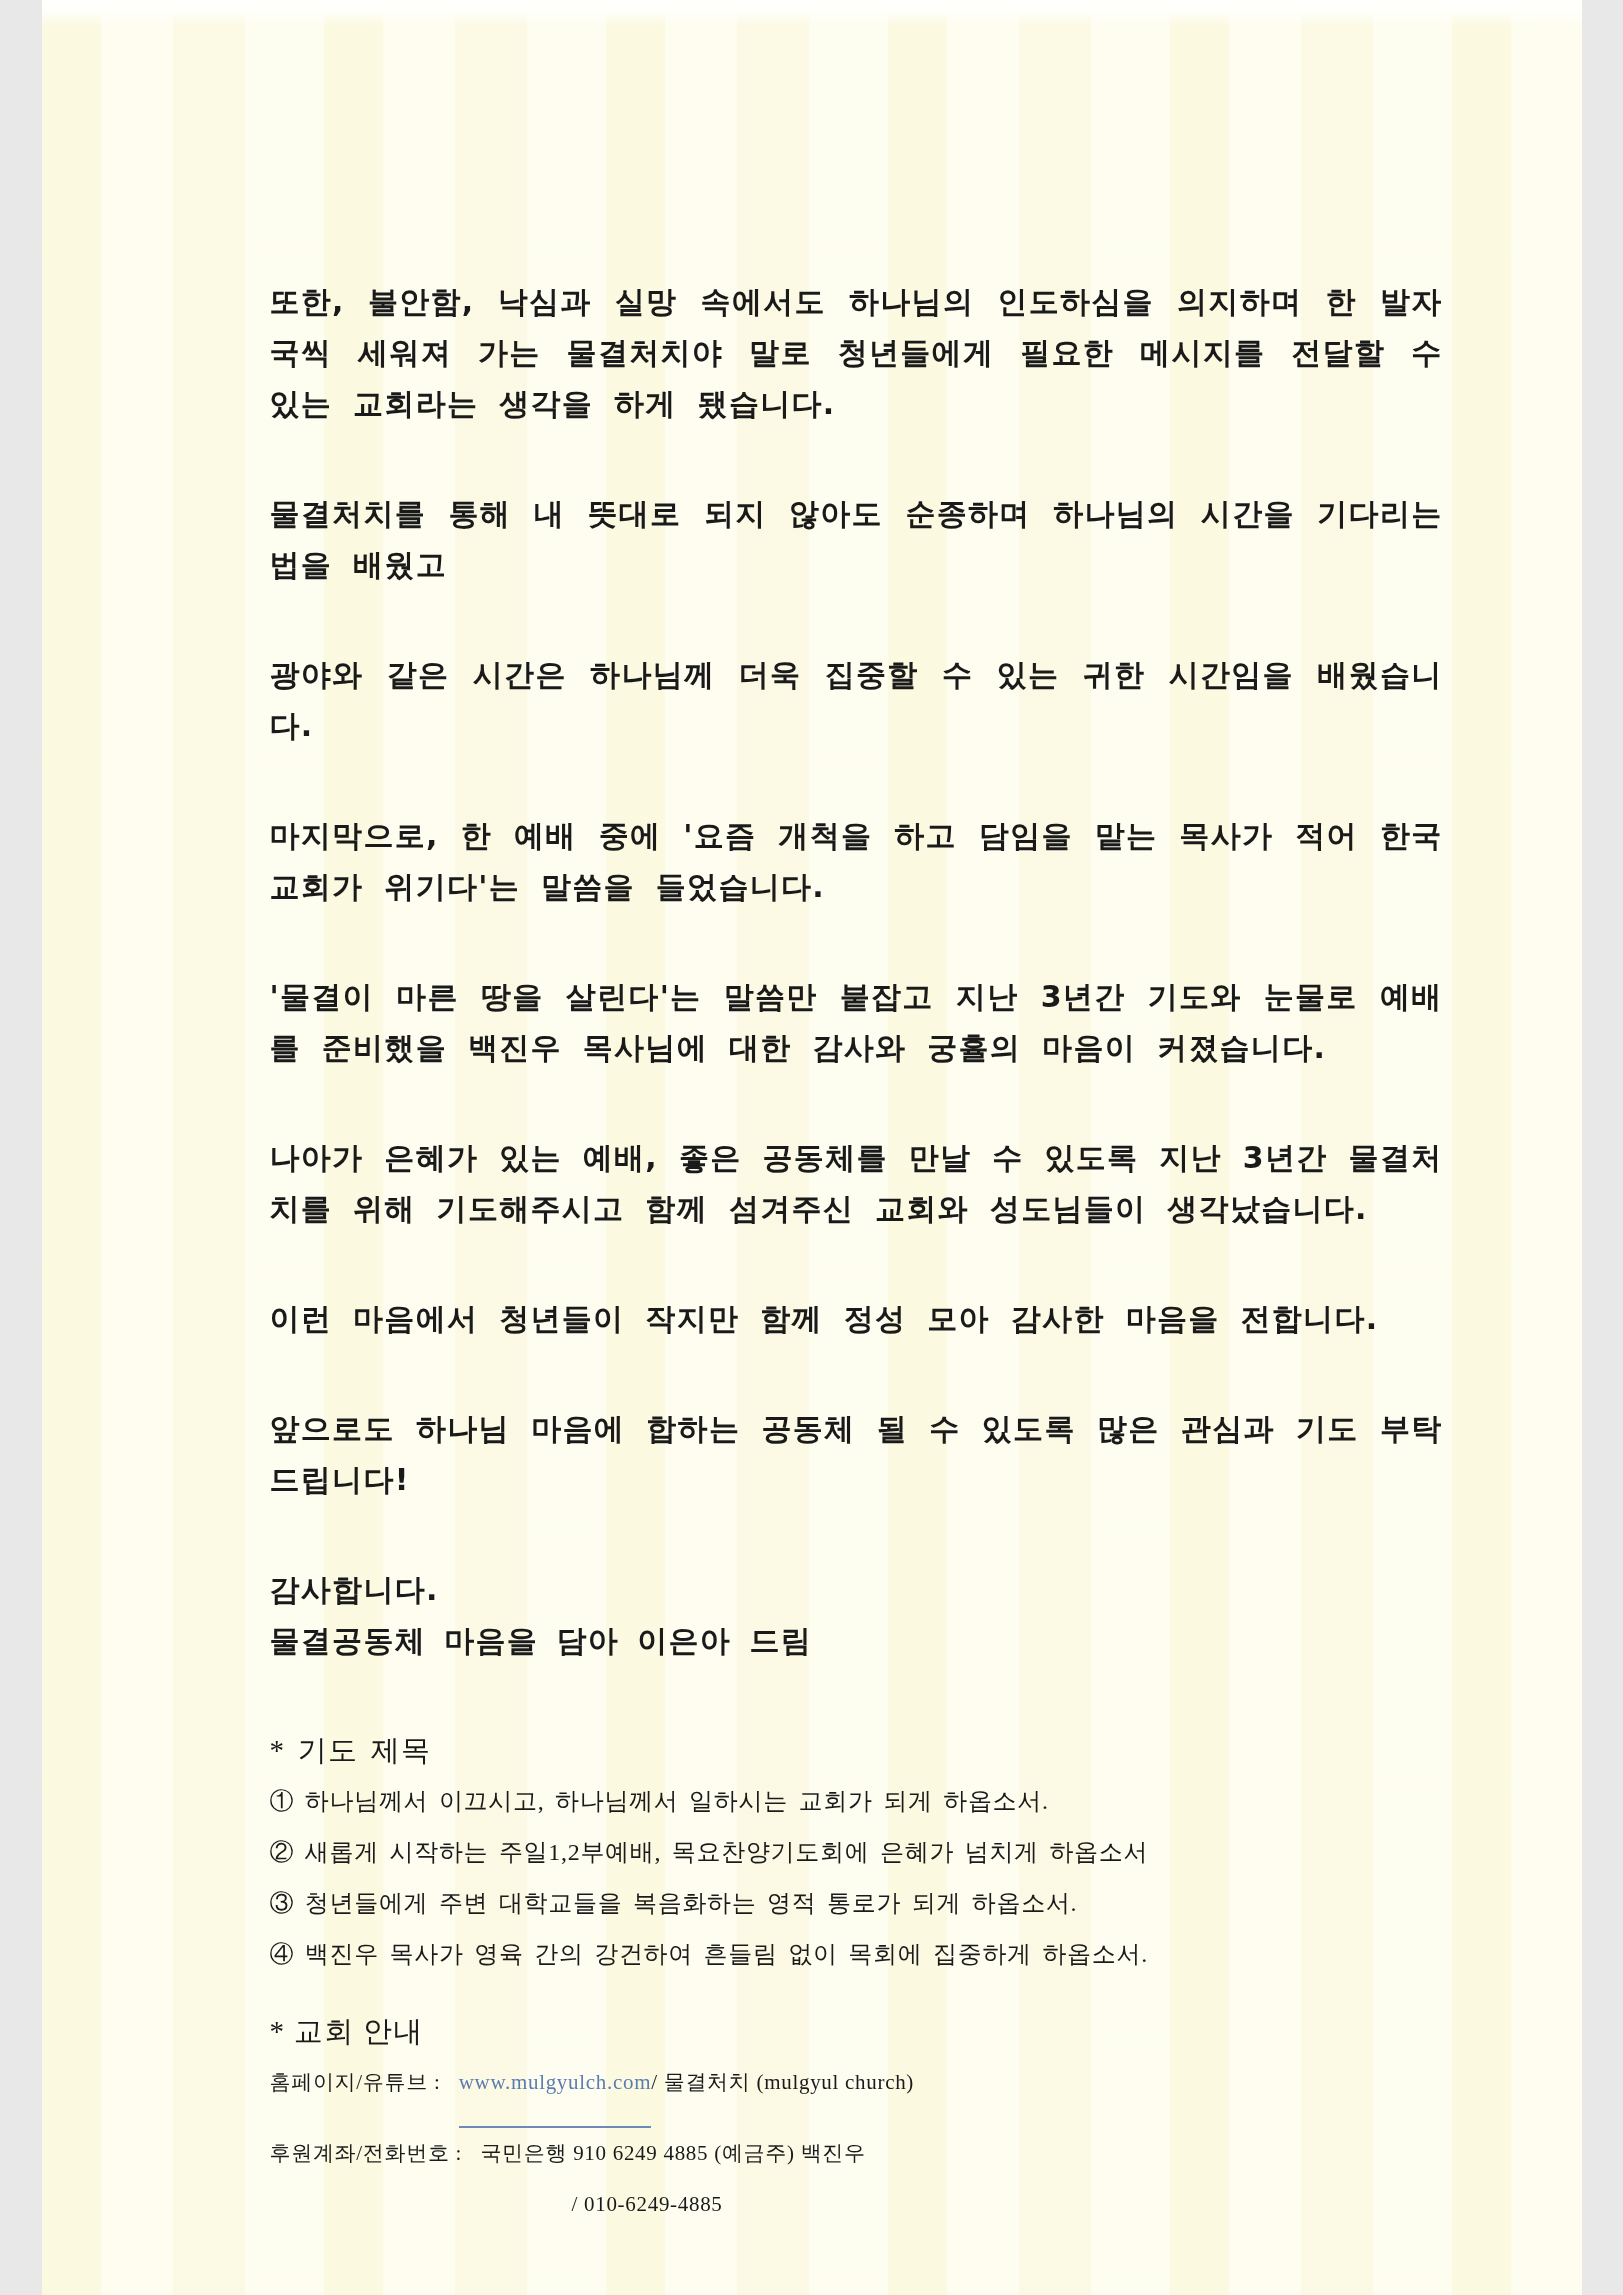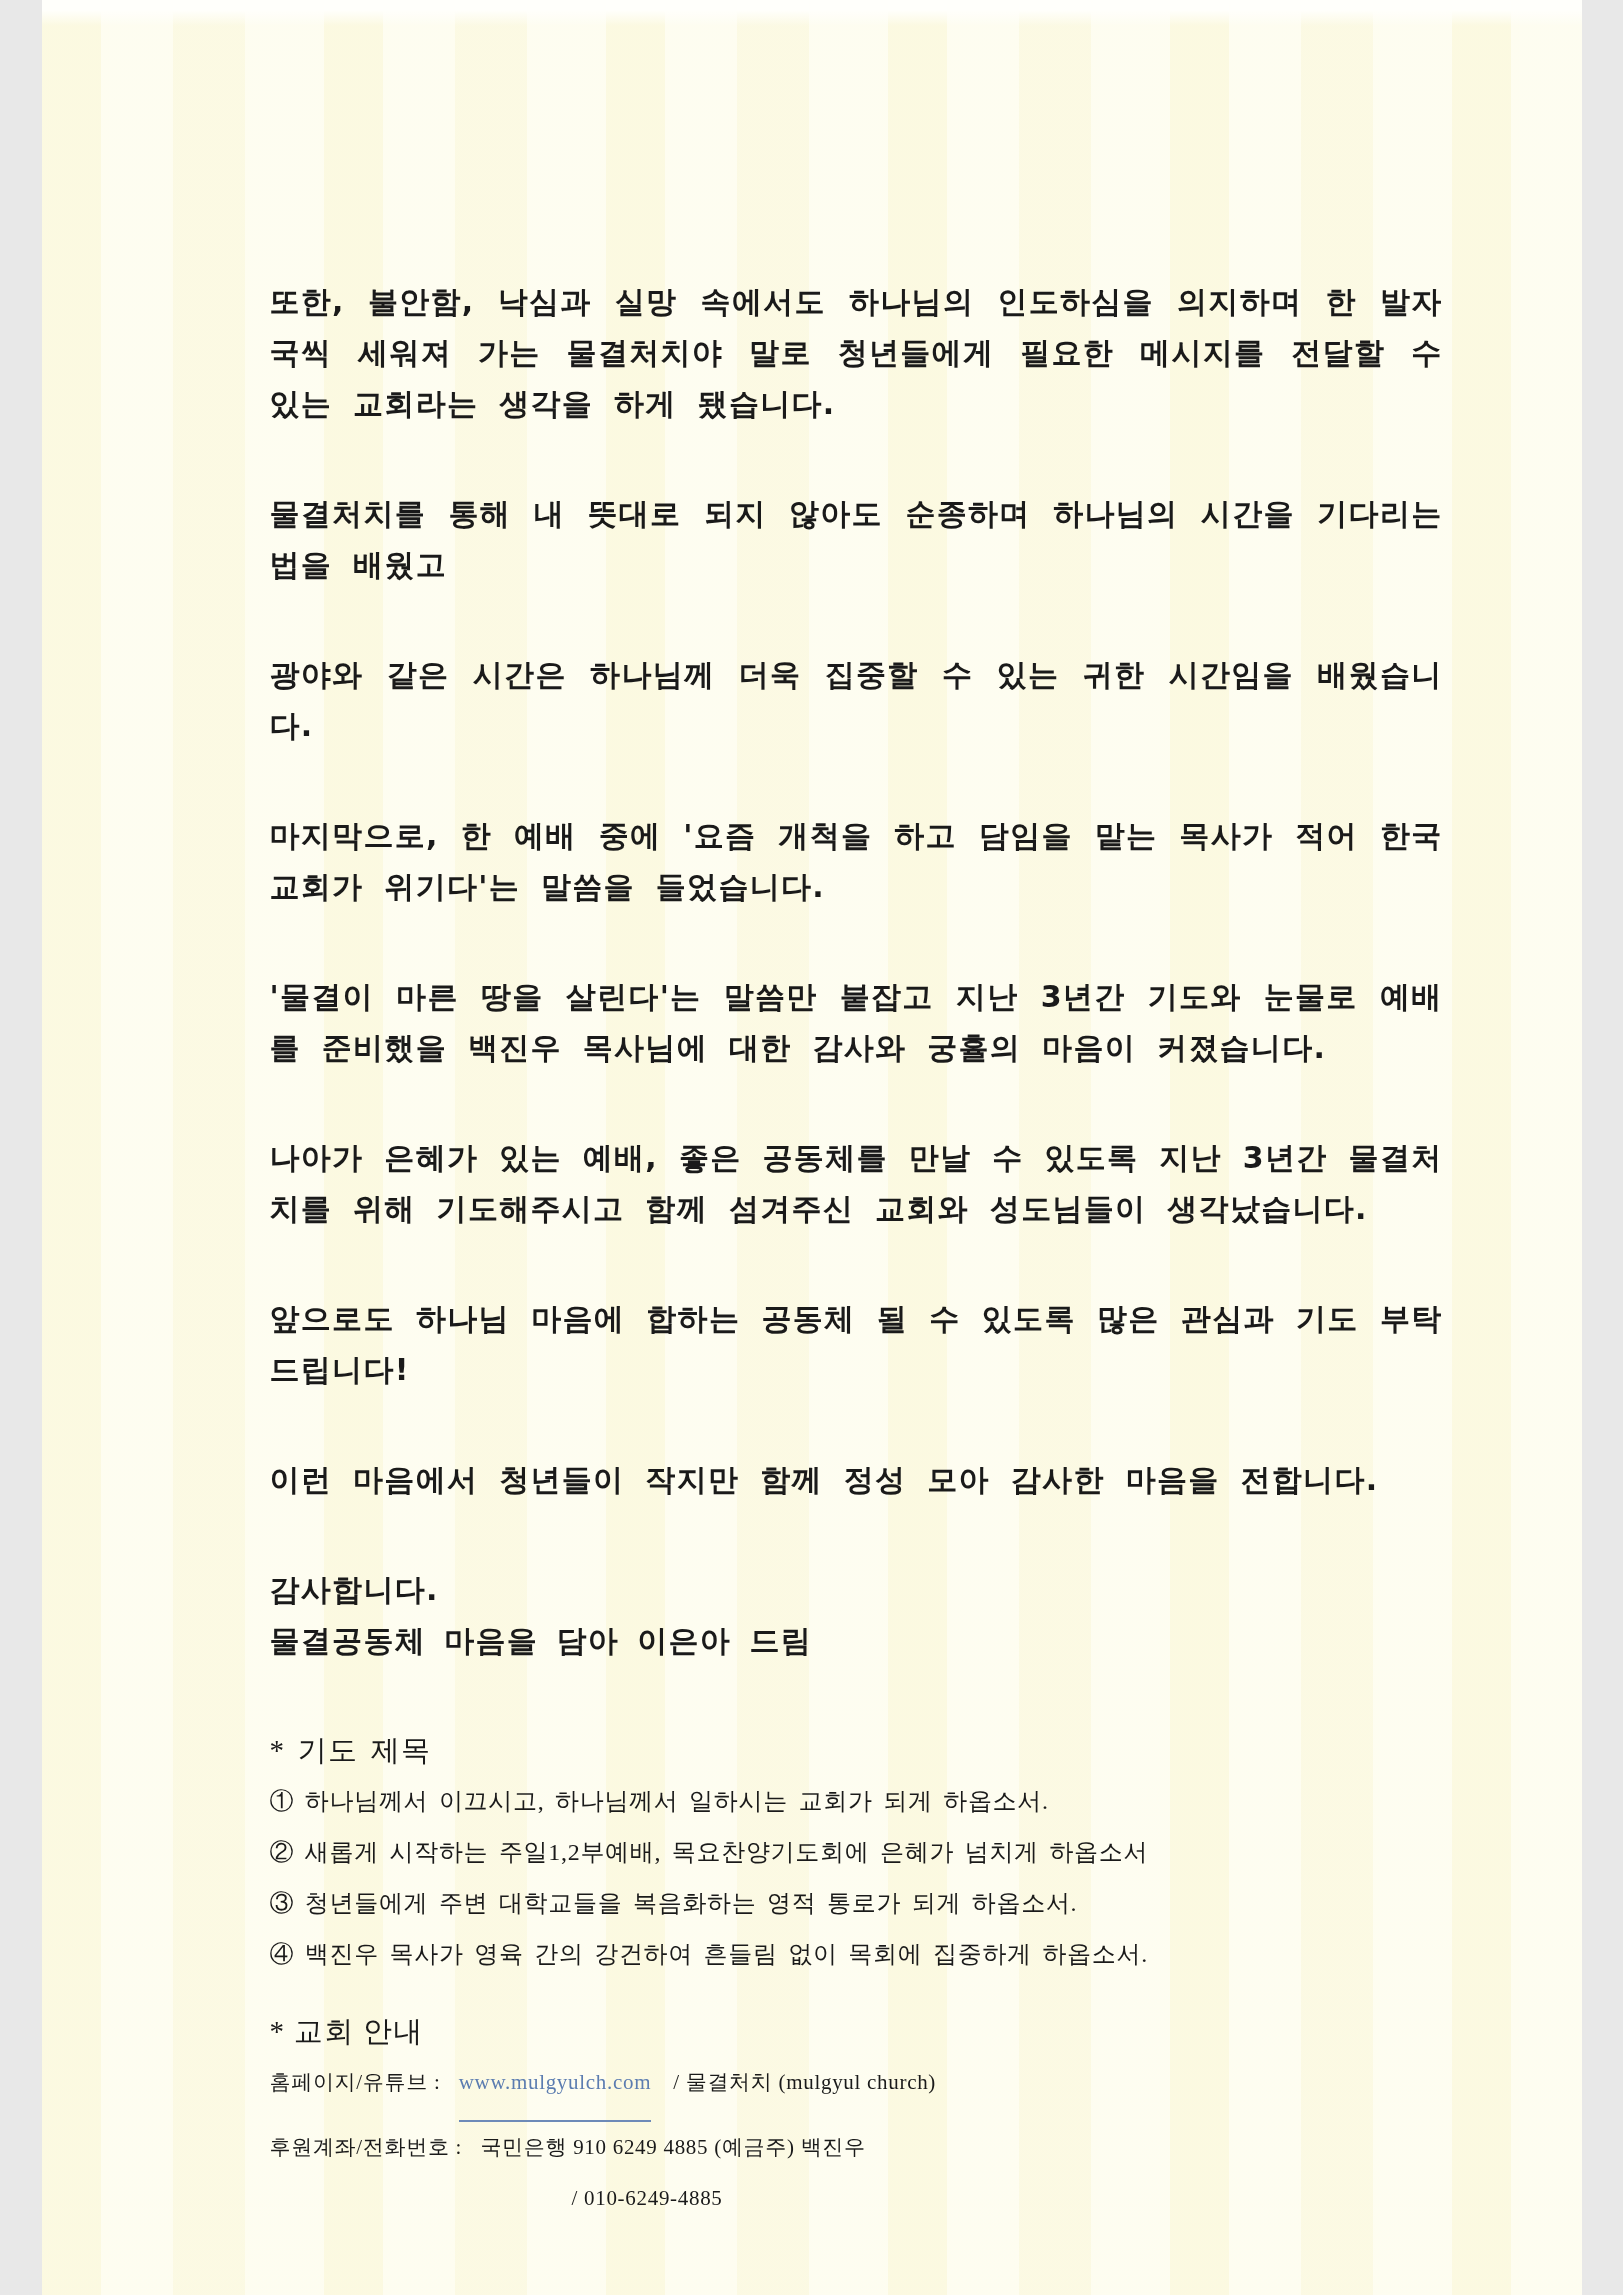--- a/index.html
+++ b/index.html
@@ -91,41 +91,40 @@
     white-space: nowrap;
   }
   .info-label {
     flex: 0 0 auto;
     margin-right: 18.3px;
   }
   .homepage-link {
     color: #5b7cb0;
     text-decoration: none;
     border-bottom: 2.6px solid #6d8ab8;
-    padding-bottom: 12px;
-    margin-right: 22px;
+    padding-bottom: 18px;
     cursor: pointer;
   }
   .info-rest { flex: 0 0 auto; }
   .phone-row { padding-left: 302px; }
 </style>
 </head>
 <body>
 
 <div class="page">
   <div class="content">
 
     <p class="body-para">또한, 불안함, 낙심과 실망 속에서도 하나님의 인도하심을 의지하며 한 발자국씩 세워져 가는 물결처치야 말로 청년들에게 필요한 메시지를 전달할 수 있는 교회라는 생각을 하게 됐습니다.</p>
     <p class="body-para">물결처치를 통해 내 뜻대로 되지 않아도 순종하며 하나님의 시간을 기다리는 법을 배웠고</p>
     <p class="body-para">광야와 같은 시간은 하나님께 더욱 집중할 수 있는 귀한 시간임을 배웠습니다.</p>
     <p class="body-para">마지막으로, 한 예배 중에 '요즘 개척을 하고 담임을 맡는 목사가 적어 한국 교회가 위기다'는 말씀을 들었습니다.</p>
     <p class="body-para">'물결이 마른 땅을 살린다'는 말씀만 붙잡고 지난 3년간 기도와 눈물로 예배를 준비했을 백진우 목사님에 대한 감사와 궁휼의 마음이 커졌습니다.</p>
     <p class="body-para">나아가 은혜가 있는 예배, 좋은 공동체를 만날 수 있도록 지난 3년간 물결처치를 위해 기도해주시고 함께 섬겨주신 교회와 성도님들이 생각났습니다.</p>
+    <p class="body-para">이런 마음에서 청년들이 작지만 함께 정성 모아 감사한 마음을 전합니다.</p>
     <p class="body-para">앞으로도 하나님 마음에 합하는 공동체 될 수 있도록 많은 관심과 기도 부탁드립니다!</p>
-    <p class="body-para">이런 마음에서 청년들이 작지만 함께 정성 모아 감사한 마음을 전합니다.</p>
 
     <div class="closing-block">
       <p>감사합니다.</p>
       <p>물결공동체 마음을 담아 이은아 드림</p>
     </div>
 
     <div class="prayer-section serif-section">
       <p class="section-title">* 기도 제목</p>
       <p>① 하나님께서 이끄시고, 하나님께서 일하시는 교회가 되게 하옵소서.</p>
       <p>② 새롭게 시작하는 주일1,2부예배, 목요찬양기도회에 은혜가 넘치게 하옵소서</p>

